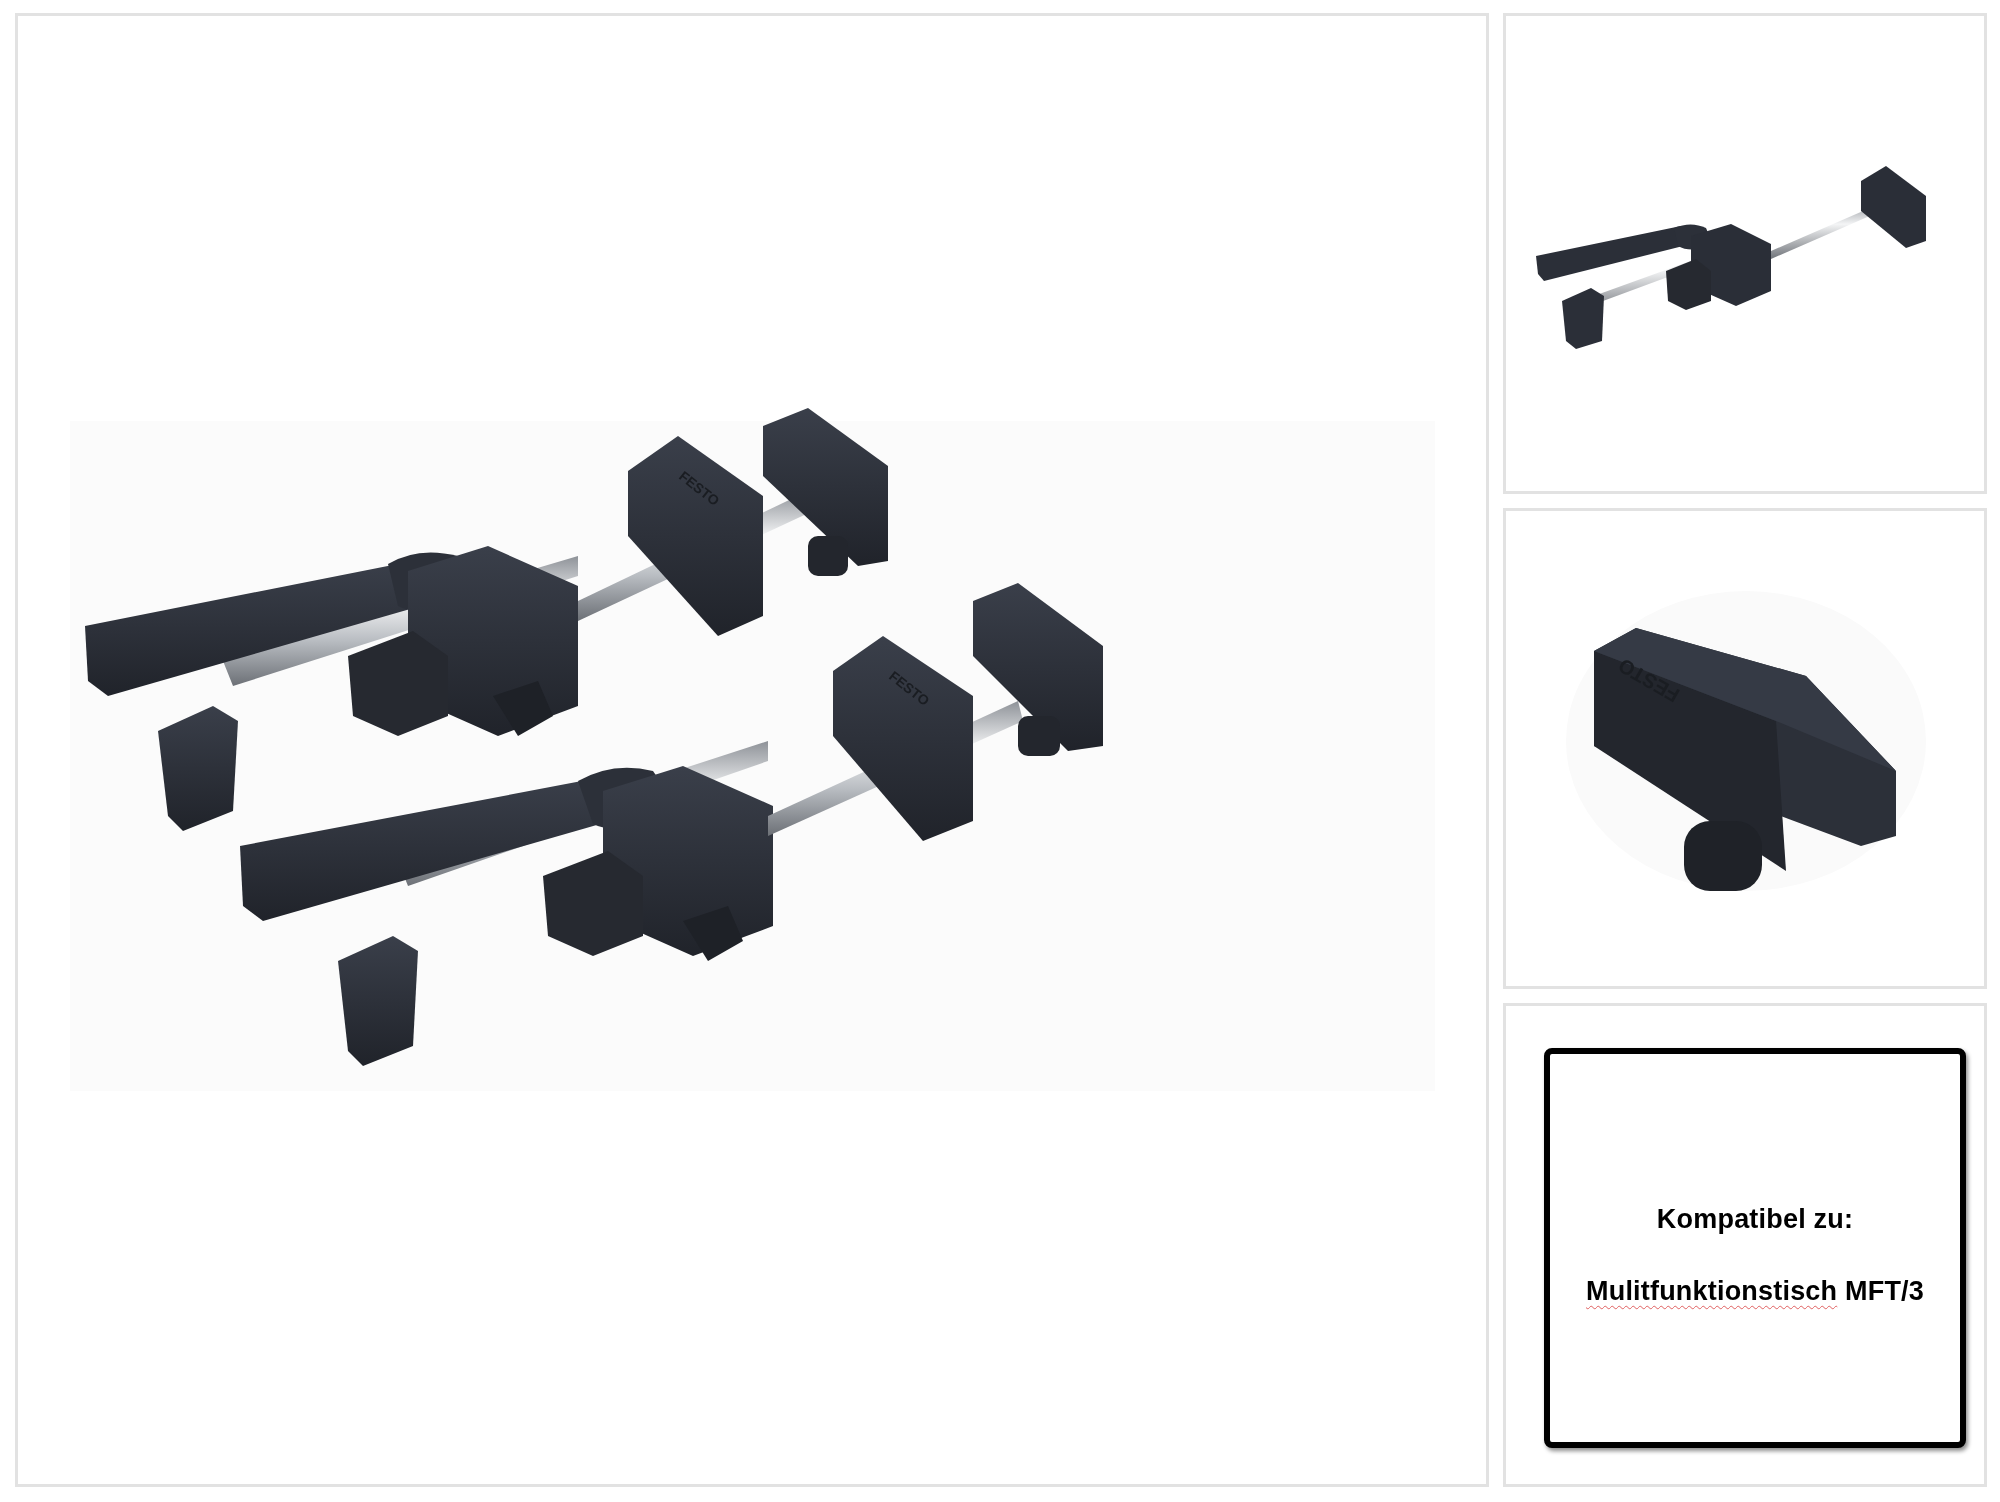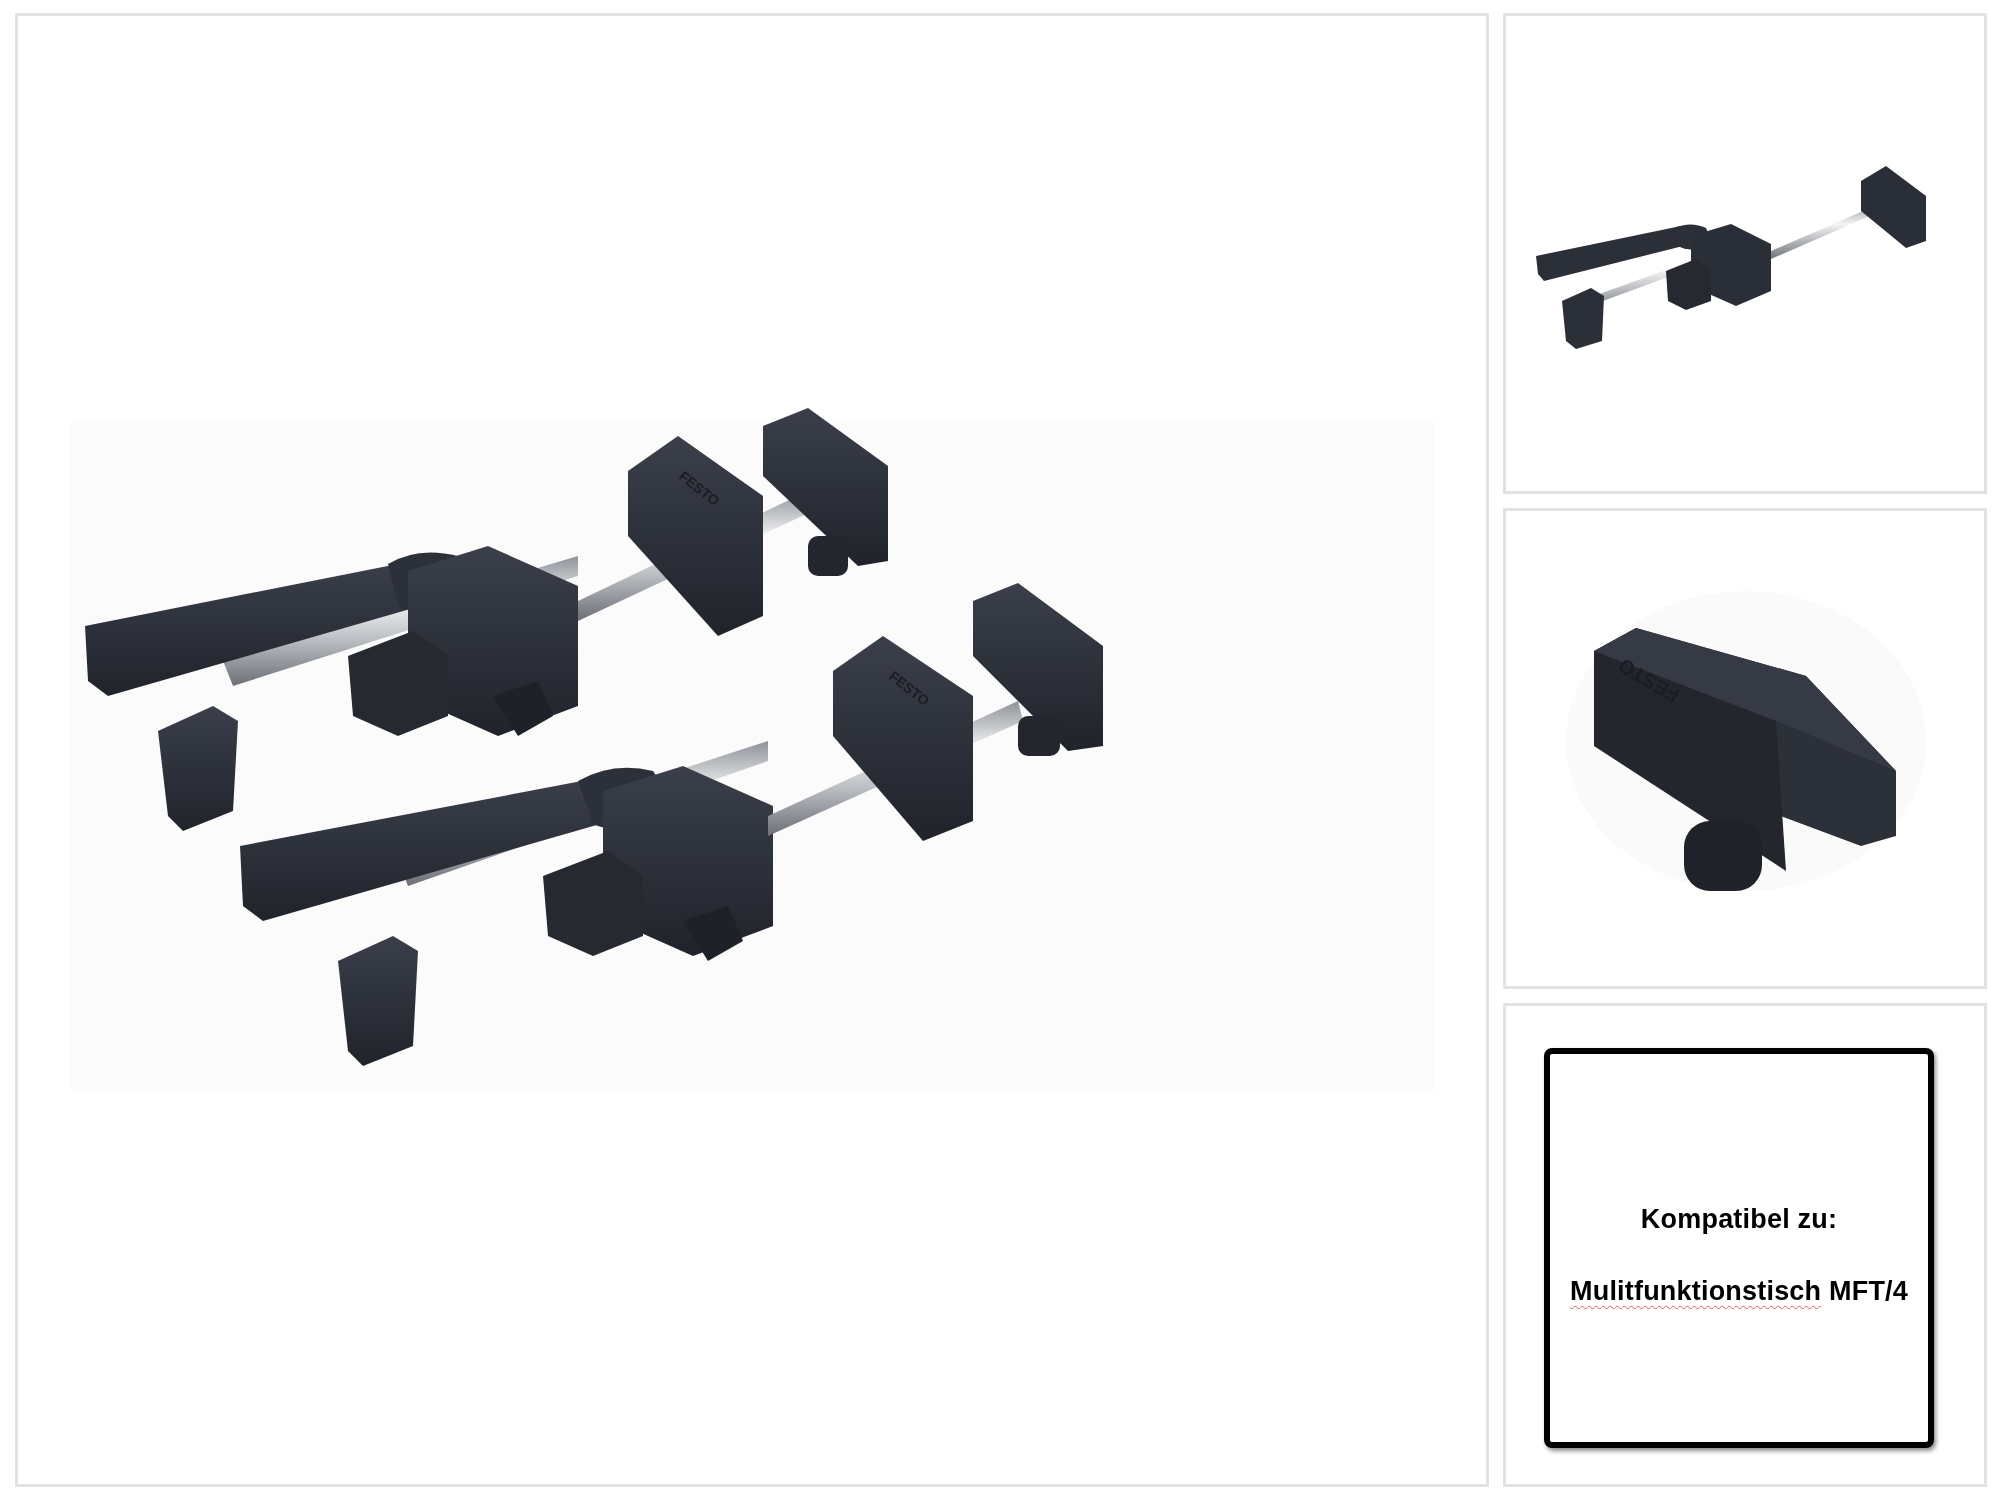--- a/index.html
+++ b/index.html
@@ -5,21 +5,21 @@
     html, body { margin: 0; padding: 0; background: #ffffff; }
     body { width: 2000px; height: 1502px; position: relative; overflow: hidden; font-family: "Liberation Sans", sans-serif; }
     .panel { position: absolute; box-sizing: border-box; border: 3px solid #e2e2e2; background: #ffffff; }
     #main-panel { left: 15px; top: 13px; width: 1474px; height: 1474px; }
     #thumb-1 { left: 1503px; top: 13px; width: 484px; height: 481px; }
     #thumb-2 { left: 1503px; top: 508px; width: 484px; height: 481px; }
     #thumb-3 { left: 1503px; top: 1003px; width: 484px; height: 484px; }
     .photo-bg { position: absolute; background: #fbfbfb; }
     svg { position: absolute; left: 0; top: 0; }
     .textbox {
-      position: absolute; left: 38px; top: 42px; width: 390px; height: 400px;
+      position: absolute; left: 38px; top: 42px; width: 422px; height: 400px;
       box-sizing: border-box; border: 6px solid #000; border-radius: 8px;
       box-shadow: 2px 3px 4px rgba(0,0,0,0.45);
       background: #fff;
     }
     .tb-line {
       position: absolute; left: 0; right: 0; text-align: center;
       font-weight: bold; font-size: 27px; color: #000; letter-spacing: 0.2px;
     }
     .tb-line-1 { top: 150px; }
     .tb-line-2 { top: 222px; }
@@ -114,15 +114,15 @@
     <polygon points="88,140 270,210 280,360 88,235" fill="#23262d"></polygon>
     <polygon points="130,117 300,165 390,260 270,210 88,140" fill="#353a45"></polygon>
     <text x="175" y="180" fill="#1a1d22" font-family="Liberation Sans, sans-serif" font-size="20" font-weight="bold" transform="rotate(30 175 180) scale(-1 -1) translate(-350 -360)">FESTO</text>
     <rect x="178" y="310" width="78" height="70" rx="26" fill="#1f2228"></rect>
   </svg>
 </div>
 
 <div id="thumb-3" class="panel">
   <div class="textbox">
     <div class="tb-line tb-line-1">Kompatibel zu:</div>
-    <div class="tb-line tb-line-2"><span class="spell">Mulitfunktionstisch</span><span> MFT/4</span></div>
+    <div class="tb-line tb-line-2"><span class="spell">Mulitfunktionstisch</span><span> MFT/3</span></div>
   </div>
 </div>
 
 </body></html>

